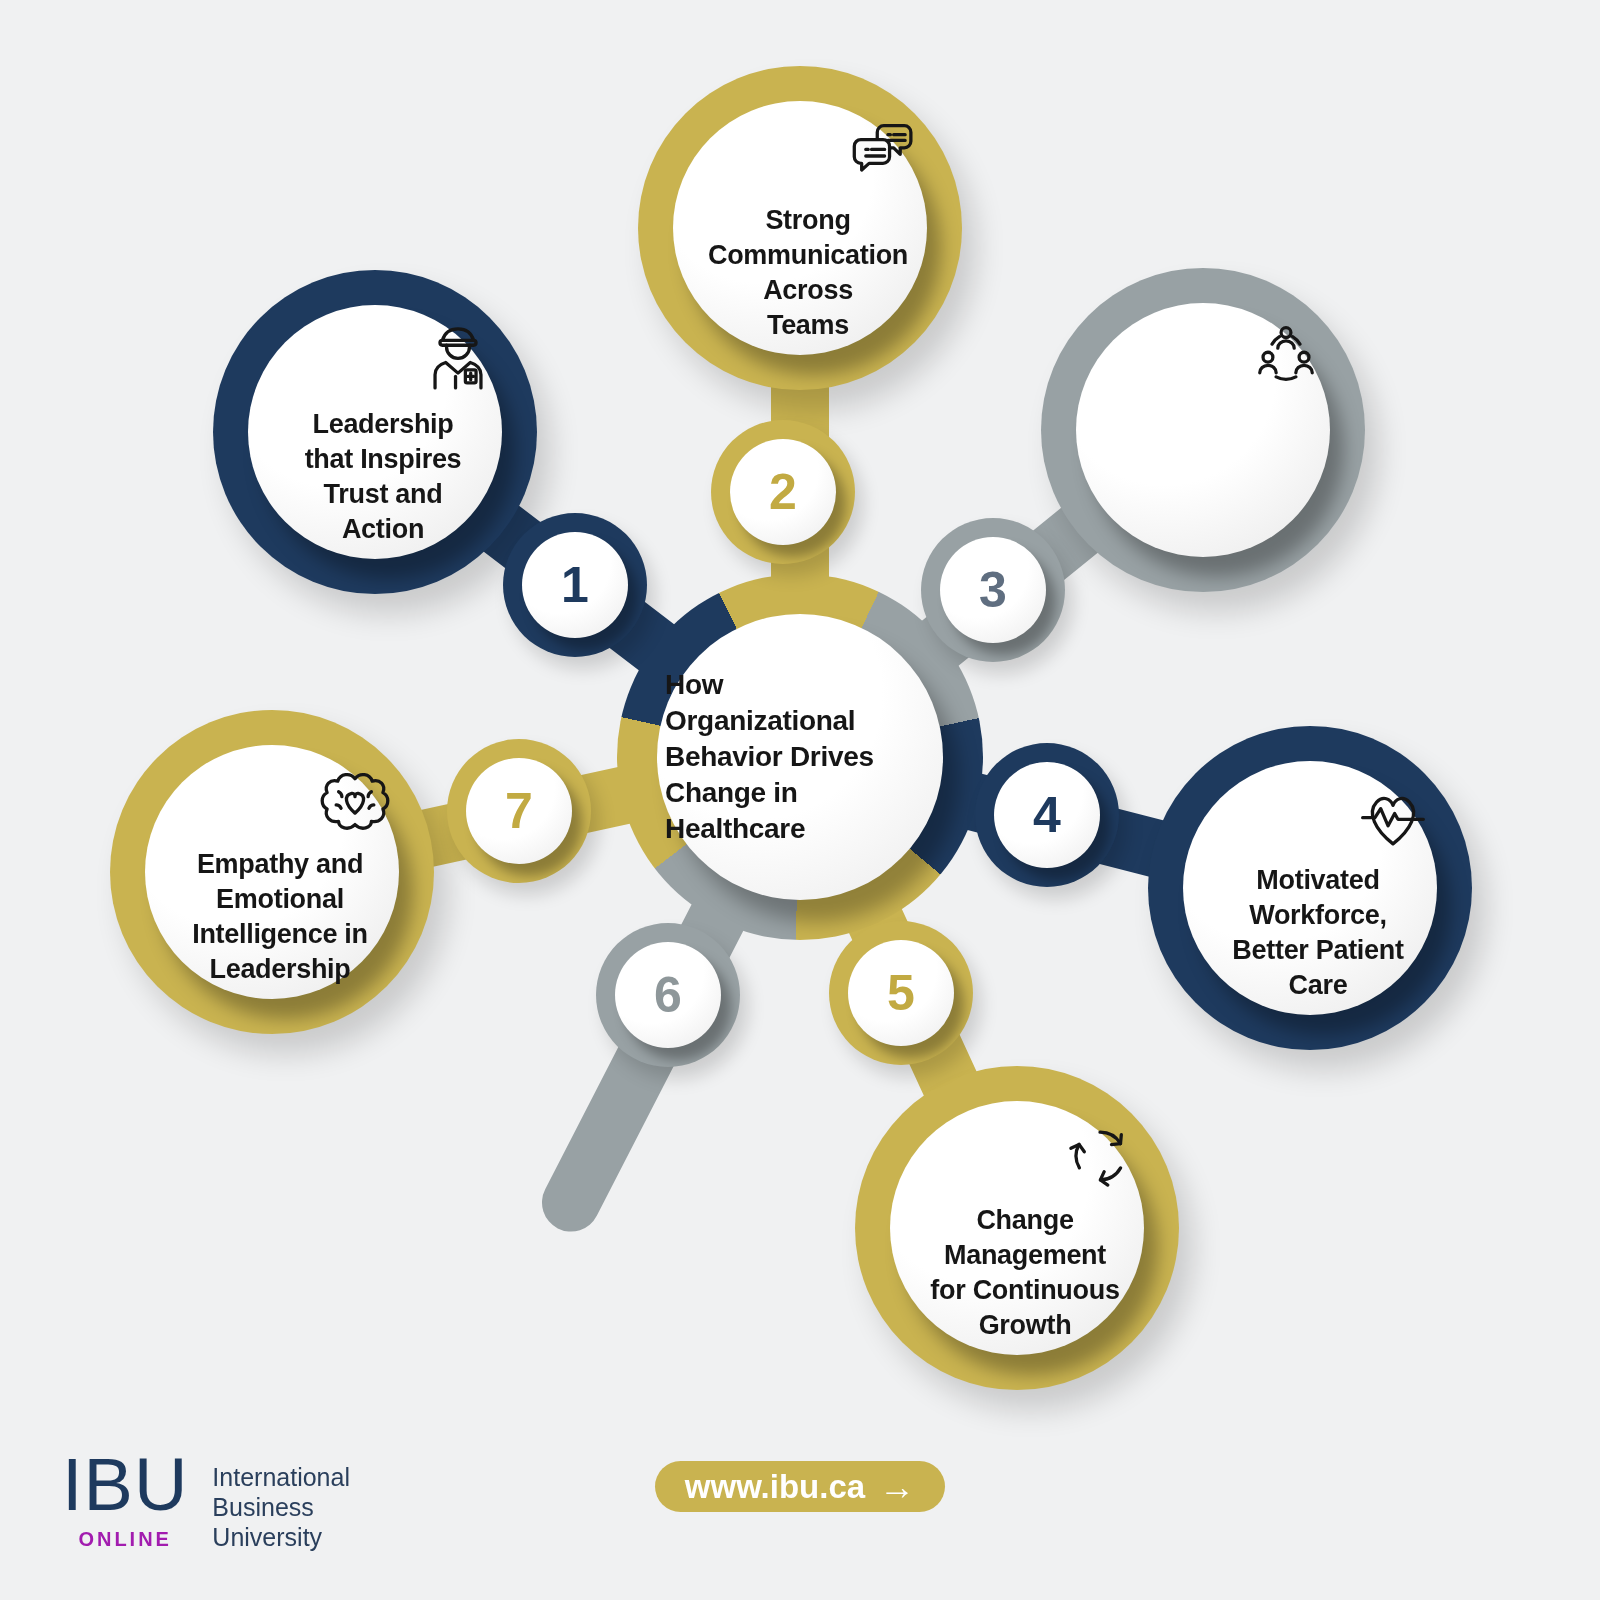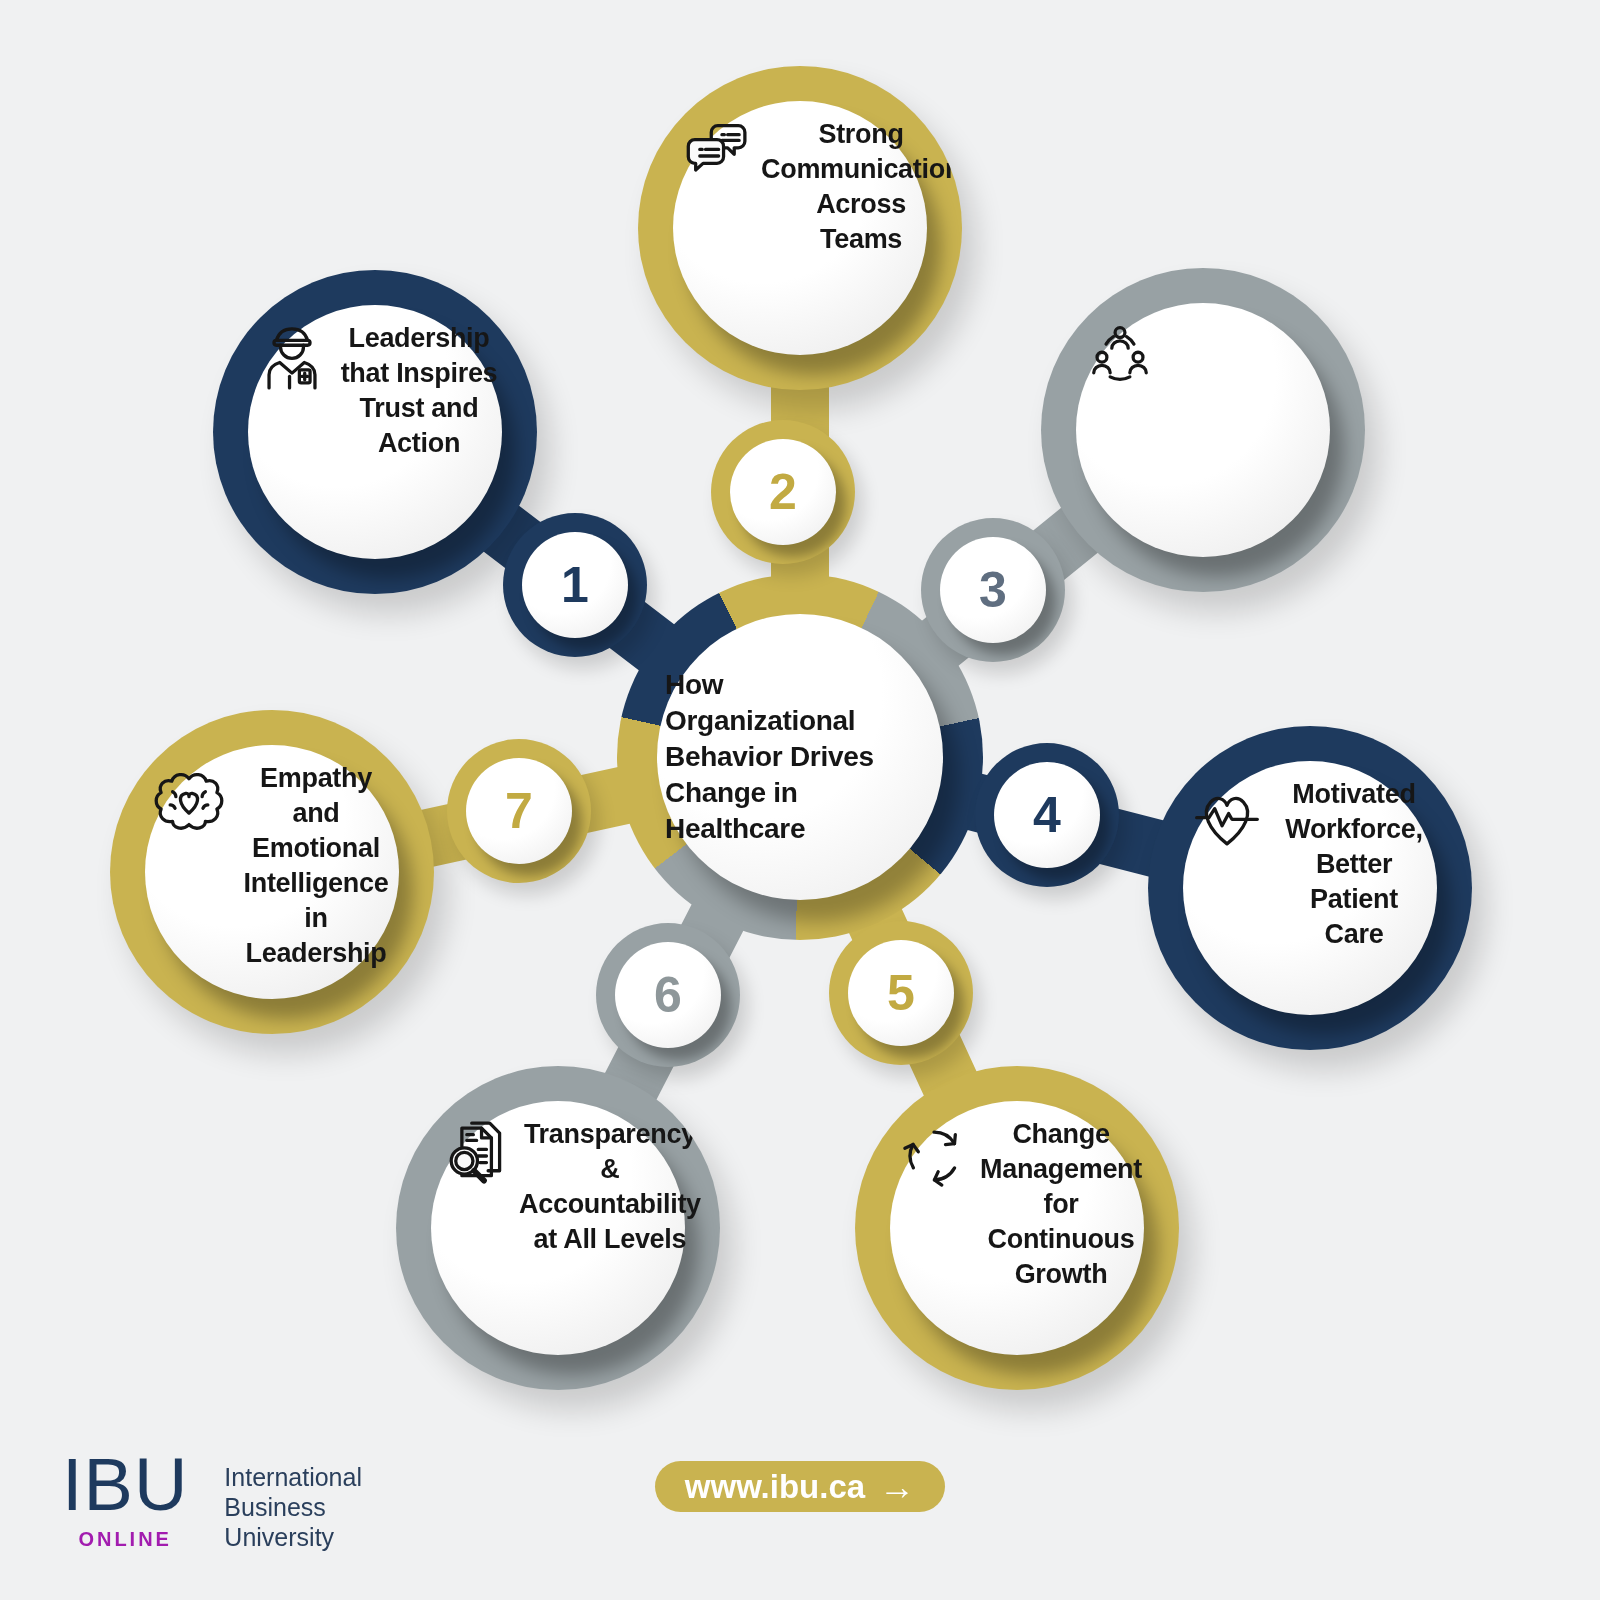--- a/index.html
+++ b/index.html
@@ -18,21 +18,21 @@
   .spoke-6{width:530px;transform:rotate(117.2deg);background:#98a1a4;}
   .spoke-7{width:540px;transform:rotate(167.7deg);background:#c9b350;}
   
   .node{position:absolute;width:324px;height:324px;border-radius:50%;overflow:hidden;
         z-index:4;box-shadow:14px 20px 30px rgba(0,0,0,.16);}
   .node-navy{background:#1e3a5e;} .node-gold{background:#c9b350;} .node-gray{background:#98a1a4;}
   .node-shade{position:absolute;left:49px;top:55px;width:254px;height:254px;border-radius:50%;
         background:rgba(0,0,0,.30);filter:blur(9px);}
   .node-inner{position:absolute;left:35px;top:35px;width:254px;height:254px;border-radius:50%;
         background:radial-gradient(circle at 35% 28%,#ffffff 45%,#efefef 82%,#e6e6e6 100%);
-        display:flex;flex-direction:row;align-items:flex-start;padding-top:12px;box-sizing:border-box;}
+        display:flex;flex-direction:column;align-items:flex-end;padding-top:12px;box-sizing:border-box;}
   .node-1{left:213px;top:270px;} .node-2{left:638px;top:66px;} .node-3{left:1041px;top:268px;}
   .node-4{left:1148px;top:726px;} .node-5{left:855px;top:1066px;} .node-6{left:396px;top:1066px;}
   .node-7{left:110px;top:710px;}
   .node-icon{height:86px;display:flex;align-items:center;justify-content:center;}
   .node-icon svg{stroke:#161616;fill:none;stroke-width:4;stroke-linecap:round;stroke-linejoin:round;}
   .node-label{width:238px;text-align:center;font-weight:700;font-size:27px;line-height:1.3;
         letter-spacing:-.3px;white-space:pre-line;margin-top:4px;}
   
   .center-ring{position:absolute;left:617px;top:574px;width:366px;height:366px;border-radius:50%;
         overflow:hidden;z-index:5;
@@ -59,21 +59,21 @@
   .badge-shade{position:absolute;left:29px;top:31px;width:106px;height:106px;border-radius:50%;
         background:rgba(0,0,0,.30);filter:blur(6px);}
   .badge-circle{position:absolute;left:19px;top:19px;width:106px;height:106px;border-radius:50%;
         background:radial-gradient(circle at 35% 28%,#ffffff 50%,#efefef 88%,#e8e8e8 100%);
         display:flex;align-items:center;justify-content:center;font-weight:700;font-size:50px;}
   .badge-1{left:503px;top:513px;} .badge-2{left:711px;top:420px;} .badge-3{left:921px;top:518px;}
   .badge-4{left:975px;top:743px;} .badge-5{left:829px;top:921px;} .badge-6{left:596px;top:923px;}
   .badge-7{left:447px;top:739px;}
   .num-navy{color:#1e3a5e;} .num-gold{color:#c2aa42;} .num-slate{color:#5f6e80;} .num-gray{color:#8e979a;}
   
-  .logo{position:absolute;left:62px;top:1448px;display:flex;align-items:flex-start;gap:36px;justify-content:space-between;}
+  .logo{position:absolute;left:62px;top:1448px;display:flex;align-items:flex-start;gap:24px;justify-content:space-between;}
   .logo-abbr{font-size:74px;line-height:1;font-weight:400;color:#1e3a5e;letter-spacing:1px;}
   .logo-online{font-size:20px;font-weight:700;color:#a21caf;letter-spacing:3px;margin-top:6px;text-align:center;}
   .logo-name{font-size:25px;line-height:30px;color:#2a3f5c;margin-top:14px;}
   .site-btn{position:absolute;left:655px;top:1461px;width:290px;height:51px;border-radius:34px;
         background:#c9b350;border:none;display:flex;align-items:center;justify-content:center;
         gap:14px;color:#ffffff;font-weight:700;font-size:33px;font-family:"Liberation Sans",sans-serif;
         cursor:pointer;}
   .site-btn .arrow{font-size:36px;font-weight:400;line-height:1;}
 </style>
 </head>
@@ -180,39 +180,20 @@
           </g>
         </svg>
       </div>
       <div class="node-label">Change
 Management
 for Continuous
 Growth</div>
     </div>
   </div>
 
-  <div class="node node-6 node-gray">
-    <div class="node-shade"></div>
-    <div class="node-inner">
-      <div class="node-icon">
-        <svg width="88" height="82" viewBox="0 0 100 100">
-          <path d="M46 10 h22 l12 12 v46 h-14"></path>
-          <path d="M34 16 h24 l12 12 v46 h-36 z"></path>
-          <path d="M58 16 v12 h12"></path>
-          <path d="M40 24 h8 M40 31 h12 M54 42 h10 M54 50 h10 M56 58 h8"></path>
-          <circle cx="37" cy="56" r="16" fill="#fbfbfb"></circle>
-          <circle cx="37" cy="56" r="10.5"></circle>
-          <path d="M49 68 l12 12" style="stroke-width:7"></path>
-        </svg>
-      </div>
-      <div class="node-label">Transparency &amp;
-Accountability
-at All Levels</div>
-    </div>
-  </div>
 
   <div class="node node-7 node-gold">
     <div class="node-shade"></div>
     <div class="node-inner">
       <div class="node-icon">
         <svg width="88" height="82" viewBox="0 0 100 100">
           <path d="M50 80 C42 88 30 84 30 76 C20 78 12 70 16 61 C8 57 8 45 16 41 C12 32 20 24 29 27 C32 18 44 16 50 24 C56 16 68 18 71 27 C80 24 88 32 84 41 C92 45 92 57 84 61 C88 70 80 78 70 76 C70 84 58 88 50 80 Z"></path>
           <path d="M50 66 C38 56 36 44 46 42 C49 41.5 50 44 50 46 C50 44 51 41.5 54 42 C64 44 62 56 50 66 Z"></path>
           <path d="M30 40 q4 2 4 6 M70 40 q-4 2 -4 6 M27 56 q4 0 6 4 M73 56 q-4 0 -6 4"></path>
         </svg>

